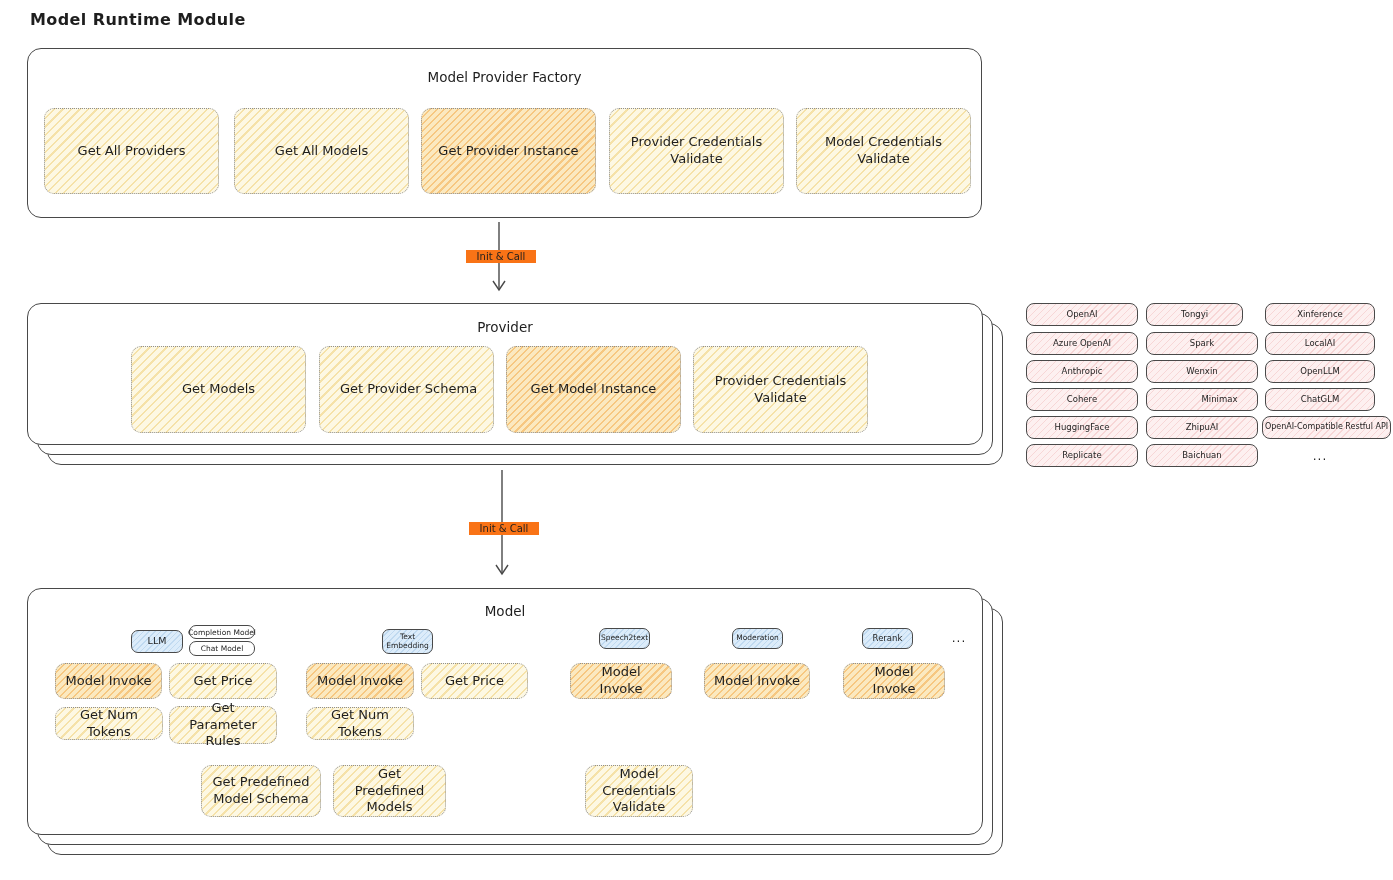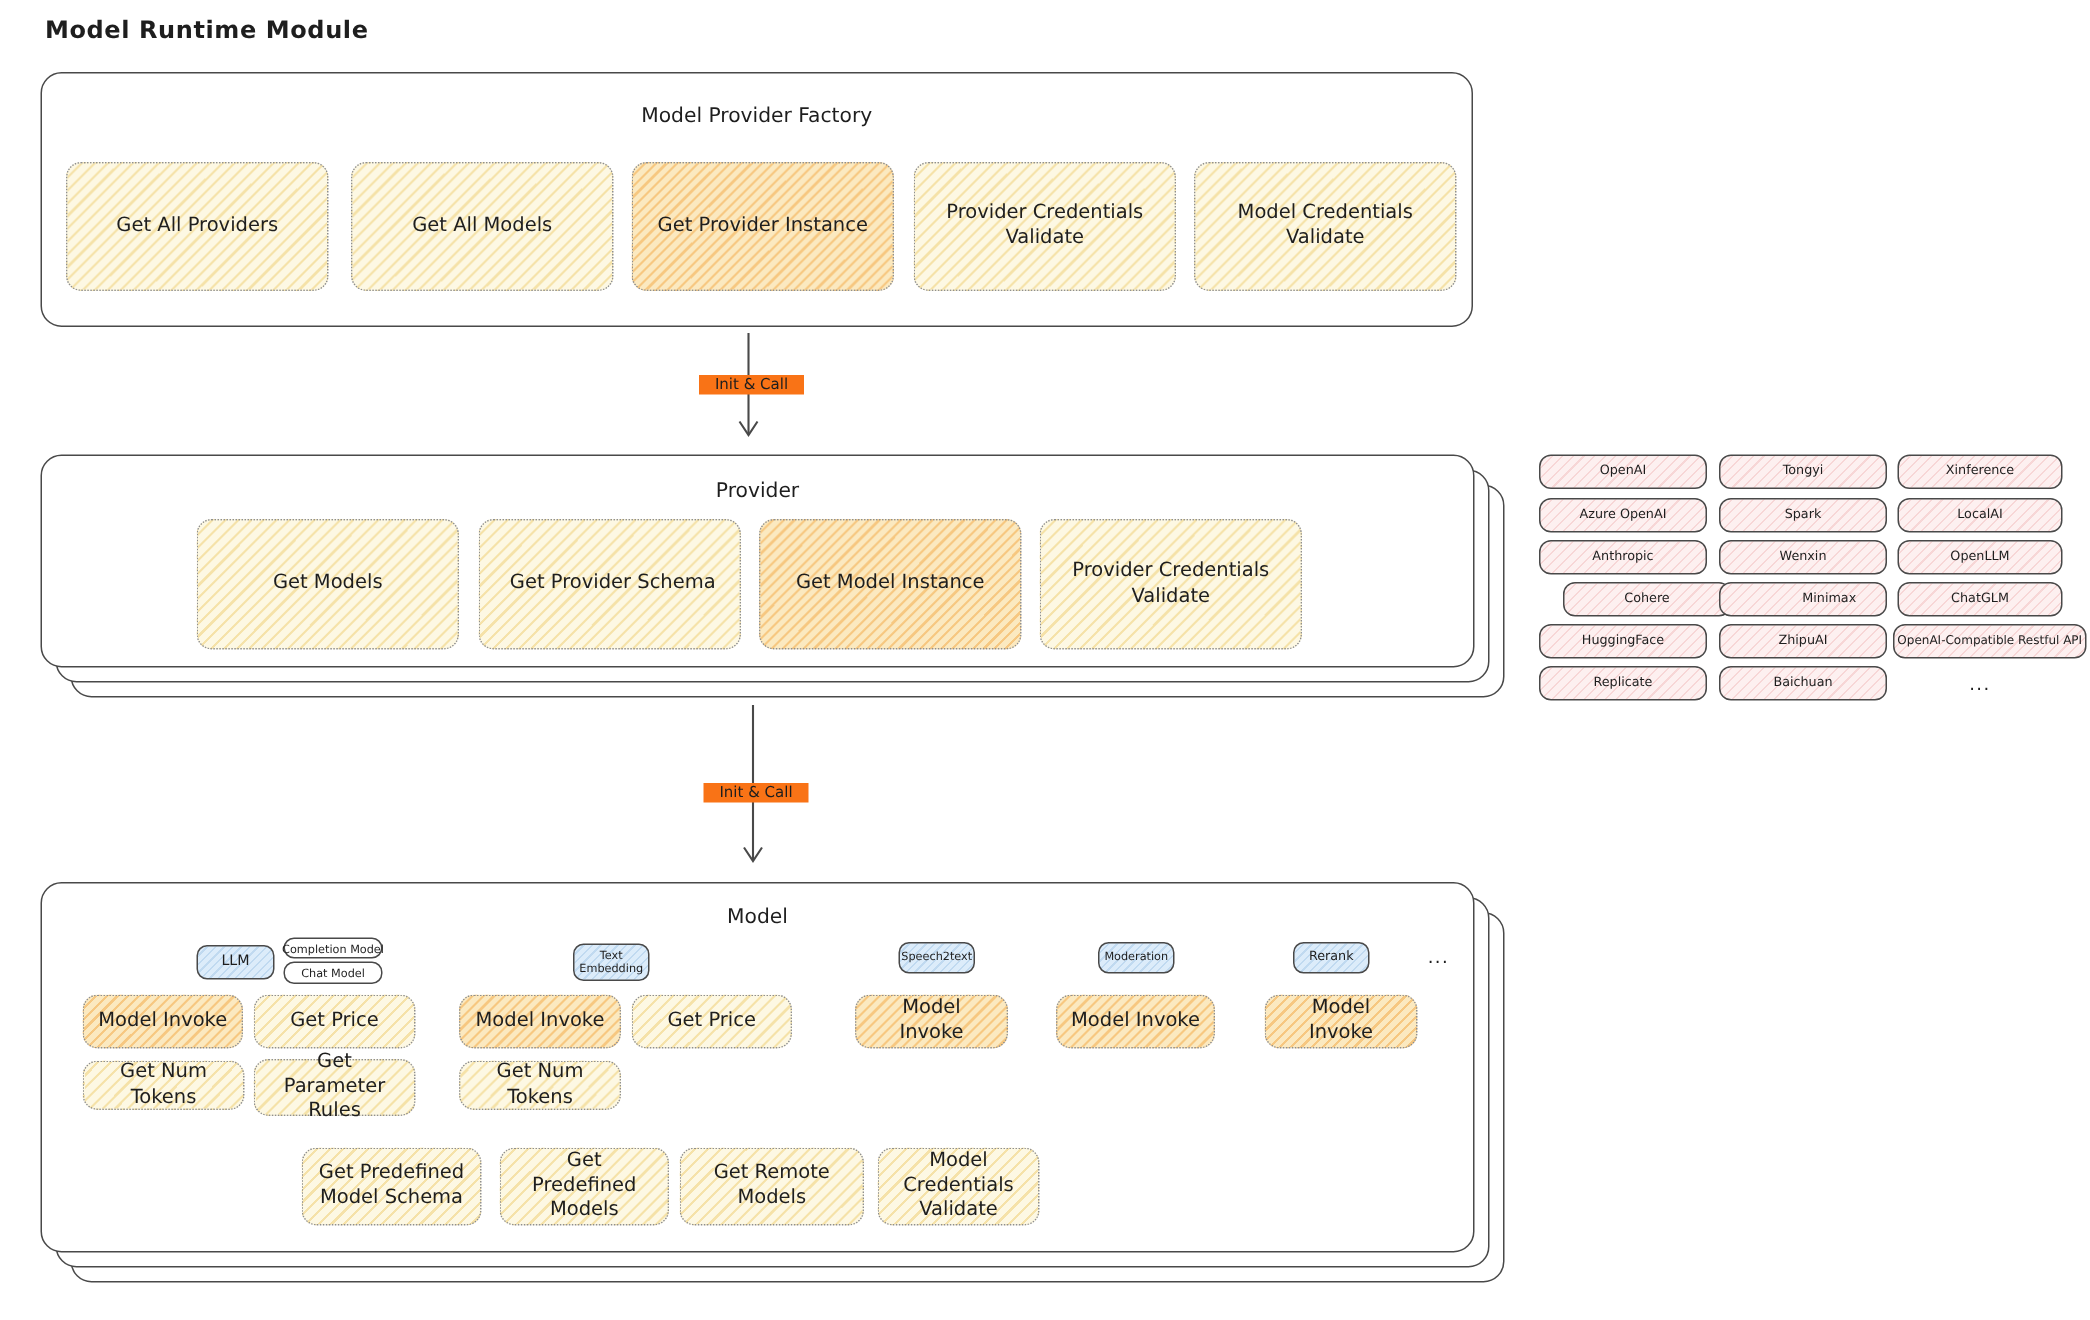--- a/index.html
+++ b/index.html
@@ -109,31 +109,31 @@
 
   <div class="pill" style="left:1026px; top:303px; width:112px; height:23px;">
       <span>OpenAI</span>
     </div>
   <div class="pill" style="left:1026px; top:332px; width:112px; height:23px;">
       <span>Azure OpenAI</span>
     </div>
   <div class="pill" style="left:1026px; top:360px; width:112px; height:23px;">
       <span>Anthropic</span>
     </div>
-  <div class="pill" style="left:1026px; top:388px; width:112px; height:23px;margin-left:16px;">
+  <div class="pill" style="left:1026px; top:388px; width:112px; height:23px;">
       <span>Cohere</span>
     </div>
   <div class="pill" style="left:1026px; top:416px; width:112px; height:23px;">
       <span>HuggingFace</span>
     </div>
   <div class="pill" style="left:1026px; top:444px; width:112px; height:23px;">
       <span>Replicate</span>
     </div>
 
-  <div class="pill" style="left:1146px; top:303px; width:112px; height:23px;justify-content:center;">
+  <div class="pill" style="left:1146px; top:303px; width:97px; height:23px;justify-content:center;">
       <span>Tongyi</span>
     </div>
   <div class="pill" style="left:1146px; top:332px; width:112px; height:23px;">
       <span>Spark</span>
     </div>
   <div class="pill" style="left:1146px; top:360px; width:112px; height:23px;">
       <span>Wenxin</span>
     </div>
   <div class="pill" style="left:1146px; top:388px; width:112px; height:23px;padding-left:35px;">
       <span>Minimax</span>
@@ -227,21 +227,18 @@
     <div class="node yellow" style="left:278px; top:118px; width:108px; height:33px;">
         <span>Get Num Tokens</span>
       </div>
 
     <div class="node yellow" style="left:173px; top:176px; width:120px; height:52px;">
         <span>Get Predefined Model Schema</span>
       </div>
     <div class="node yellow" style="left:305px; top:176px; width:113px; height:52px;">
         <span>Get Predefined Models</span>
       </div>
-    <div class="node yellow" style="left:425px; top:176px; width:123px; height:52px;">
-        <span>Get Remote Models</span>
-      </div>
     <div class="node yellow" style="left:557px; top:176px; width:108px; height:52px;">
         <span>Model Credentials Validate</span>
       </div>
   </div>
 
 </div>
 
 </body></html>

